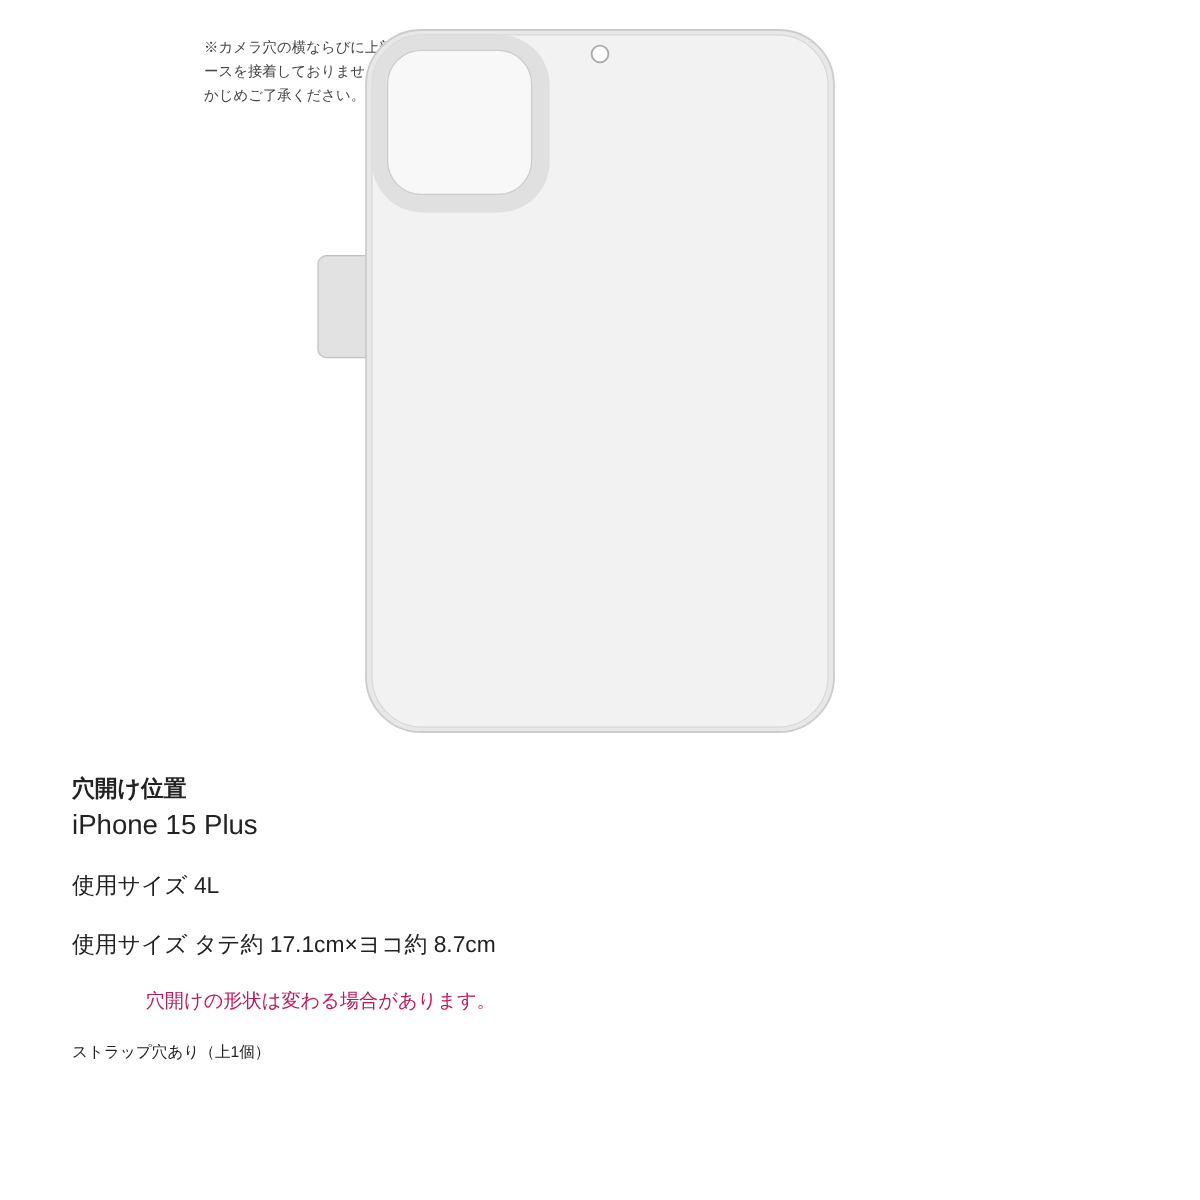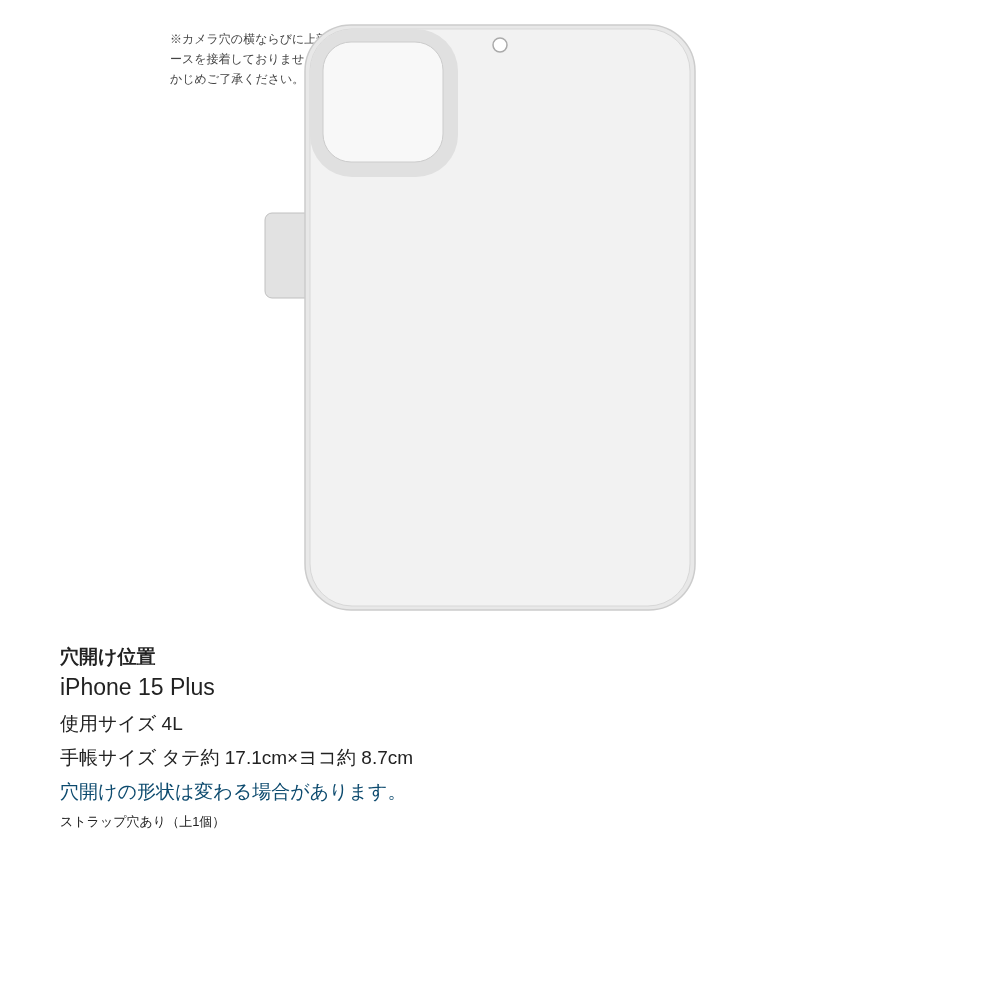--- a/index.html
+++ b/index.html
@@ -68,23 +68,23 @@
 
       <circle cx="350" cy="30" r="7" fill="#ffffff" stroke="#aaaaaa" stroke-width="1.5"></circle>
     </svg>
   </div>
 
   <div style="width:100%; padding: 0 60px; position:relative;">
     <div style="display:flex; flex-direction:column; align-items:flex-start;">
 
       <div style="font-size:19px;font-weight:bold;color:#222222;white-space:nowrap;min-width:140px;padding-top:4px;margin-right:30px;">穴開け位置</div>
 
-      <div style="display:flex;flex-direction:column;gap:4px;">
+      <div style="display:flex;flex-direction:column;gap:19px;">
         <div style="font-size:23px;font-weight:normal;color:#222222;line-height:1.5;">iPhone 15 Plus</div>
         <div style="font-size:19px;color:#222222;line-height:1.6;">使用サイズ 4L</div>
-        <div style="font-size:19px;color:#222222;line-height:1.6;">手帳サイズ タテ約 17.1cm×ヨコ約 8.7cm</div>
-        <div style="font-size:19px;color:#0c4a6e;line-height:1.6;">穴開けの形状は変わる場合があります。</div>
+        <div style="font-size:19px;color:#222222;line-height:1.6;">使用サイズ タテ約 17.1cm×ヨコ約 8.7cm</div>
+        <div style="font-size:16px;color:#be185d;line-height:1.6;text-align:right;">穴開けの形状は変わる場合があります。</div>
         <div style="font-size:13px;color:#222222;line-height:1.6;">ストラップ穴あり（上1個）</div>
       </div>
     </div>
   </div>
 
 </div>
 
 </body></html>

